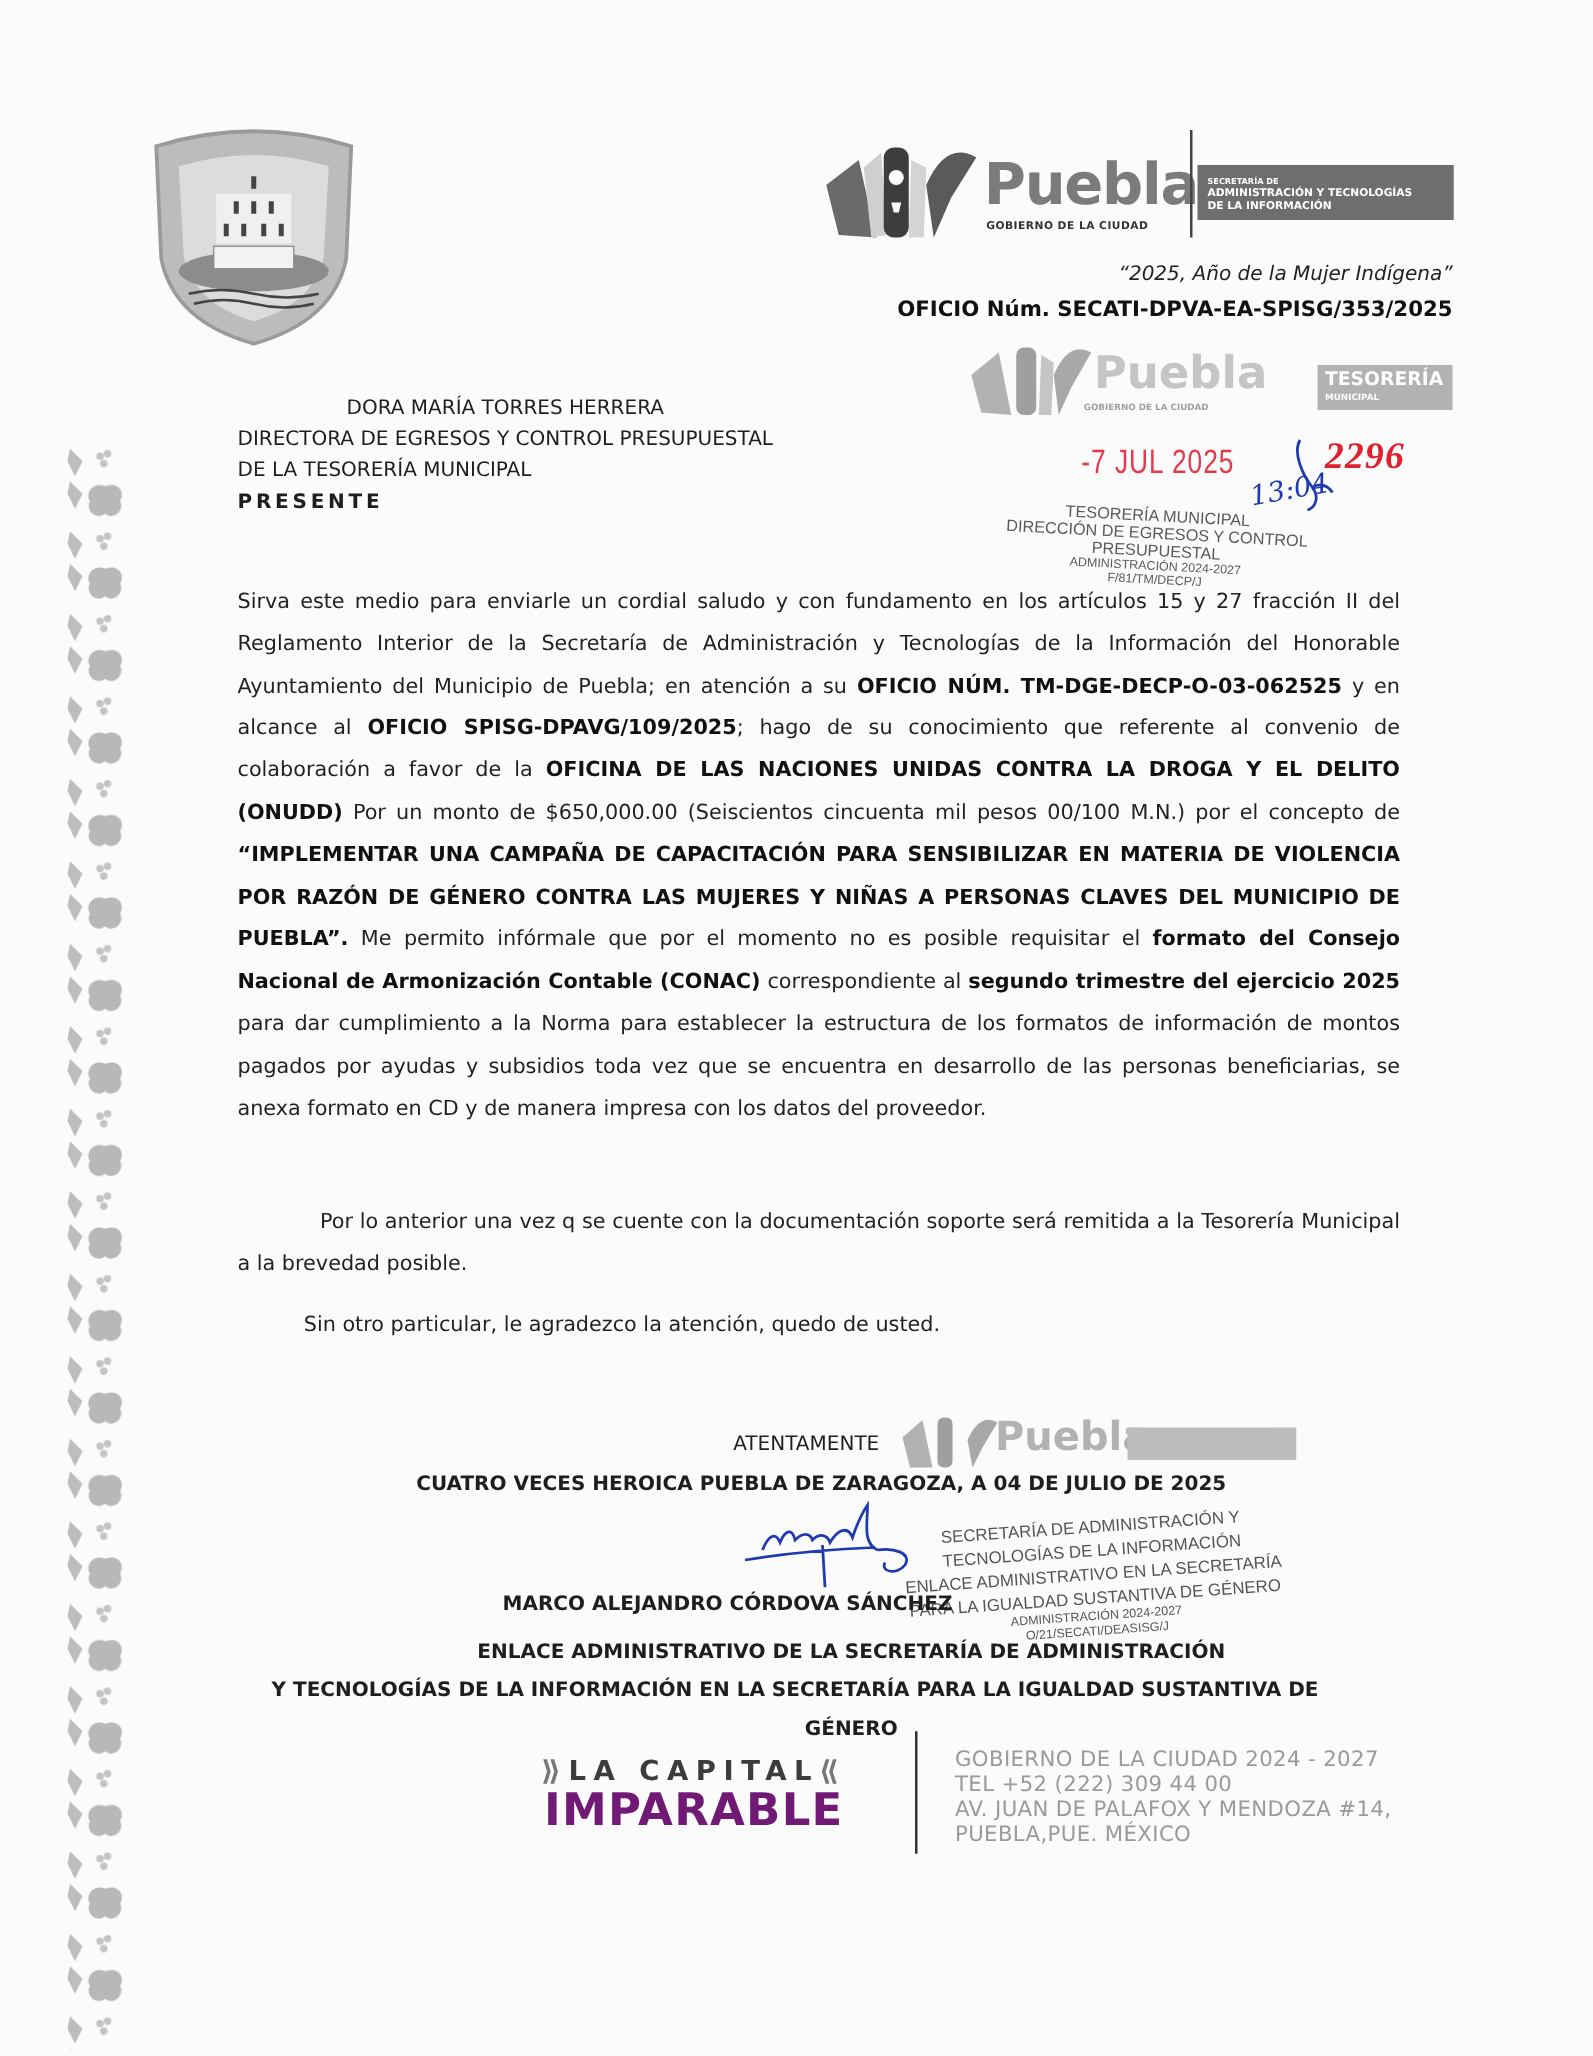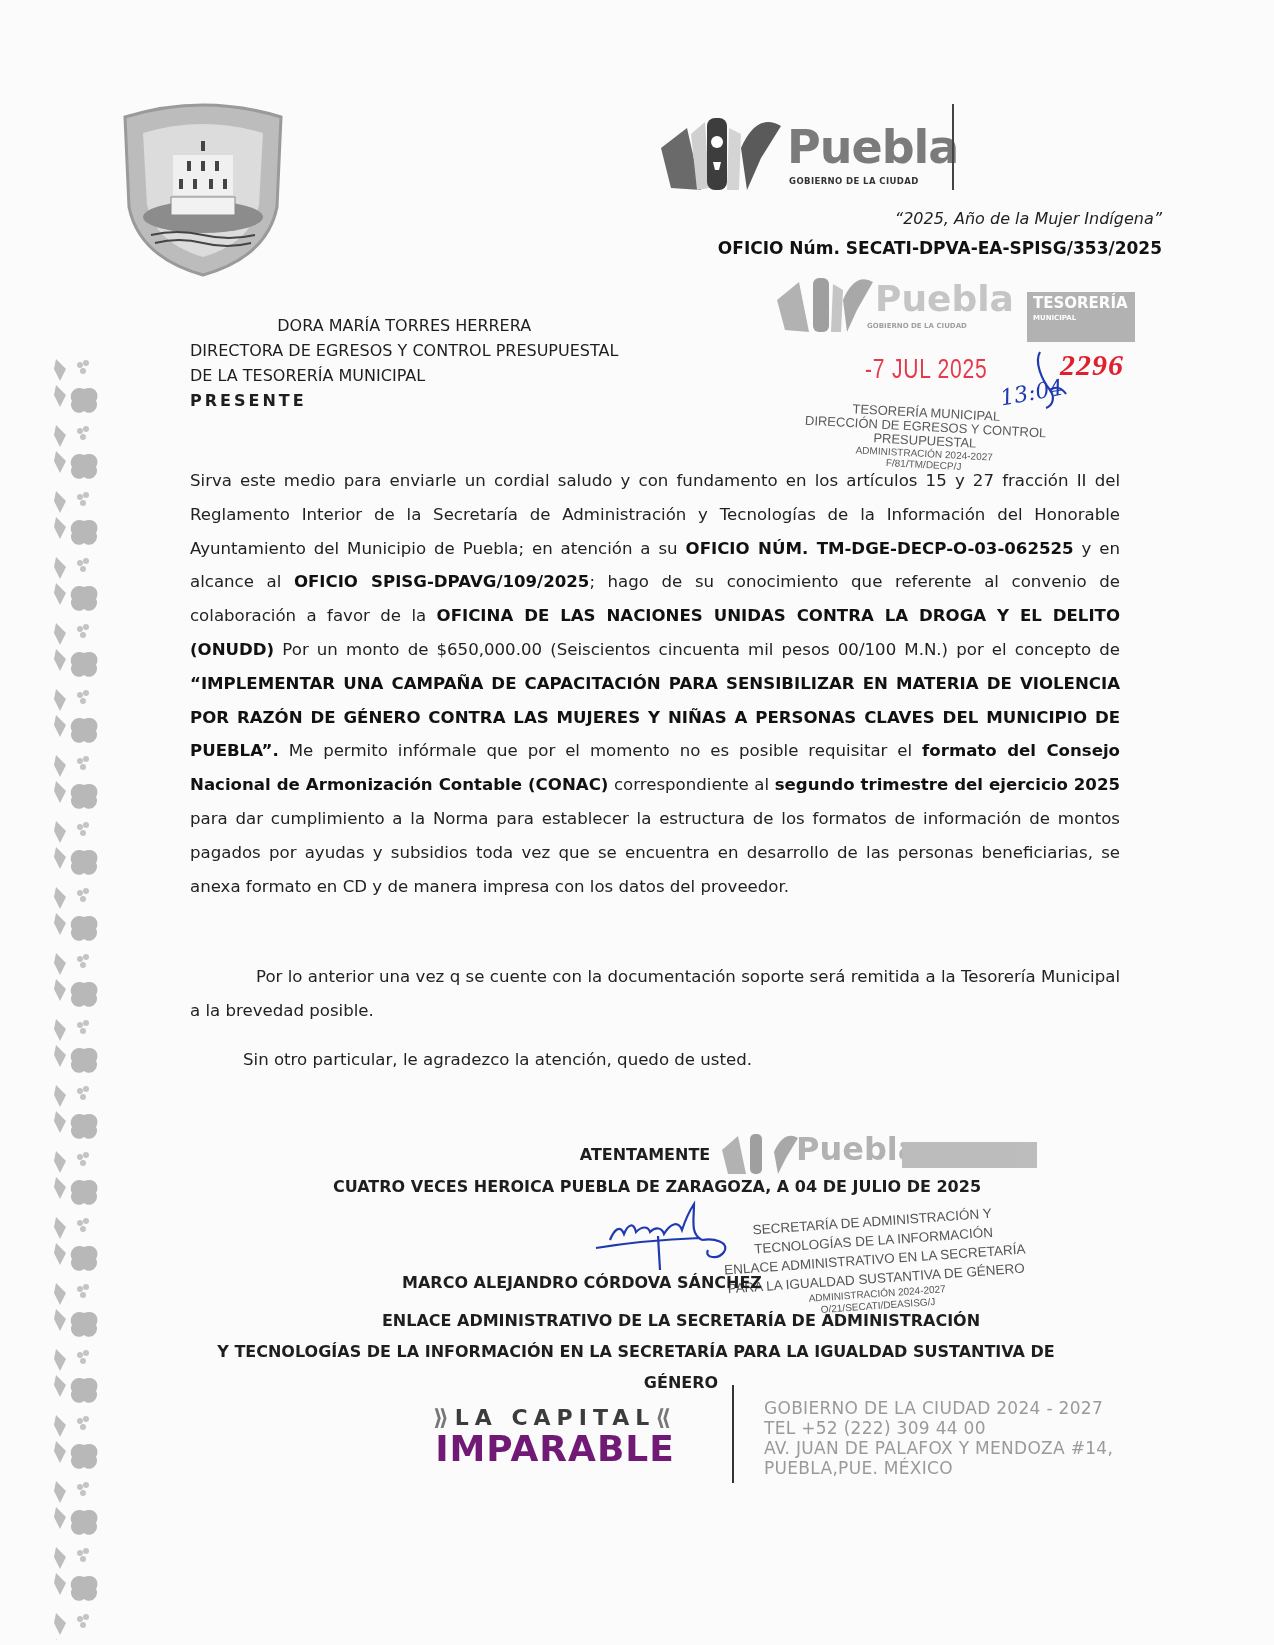--- a/index.html
+++ b/index.html
@@ -20,41 +20,41 @@
   .puebla-word { font-family: "DejaVu Sans", sans-serif; font-weight: bold; font-size: 46px; color: #7b7b7b; letter-spacing: -1px; }
   .gob-line { font-size: 8.5px; font-weight: bold; color: #333; letter-spacing: 0.4px; }
   .sec-box { background: #6e6e6e; color: #fff; font-size: 8.5px; font-weight: bold; line-height: 10px; padding: 8px 6px 6px 8px; }
   .sec-box .small { font-size: 6.5px; font-weight: bold; }
 
   .motto { right: 112px; top: 209px; font-style: italic; font-size: 16px; color: #222; }
   .oficio-num { right: 112px; top: 238px; font-weight: bold; font-size: 17px; color: #111; }
 
   
   .teso-logo { left: 805px; top: 270px; width: 340px; height: 70px; opacity: 0.55; }
-  .teso-box { background: #777; color: #fff; font-weight: bold; font-size: 15px; padding: 4px 6px 16px 6px; line-height: 15px; }
+  .teso-box { background: #777; color: #fff; font-weight: bold; font-size: 15px; padding: 4px 6px 2px 6px; line-height: 15px; margin-left: 27px; }
   .teso-box .mini { font-size: 7px; display: block; }
   .date-stamp { left: 865px; top: 354px; font-family: "Liberation Sans", sans-serif; font-size: 27px; color: #e6394a; transform: scaleX(0.78); transform-origin: left; letter-spacing: 1px; }
   .num-stamp { left: 1060px; top: 348px; font-family: "Liberation Serif", serif; font-size: 30px; color: #e1202f; font-weight: bold; letter-spacing: 1px; font-style: italic; }
   .hand-time { left: 1000px; top: 380px; font-family: "DejaVu Serif", serif; font-style: italic; font-size: 22px; color: #1f3ab0; transform: rotate(-10deg); }
   .stamp-text { left: 790px; top: 406px; width: 270px; text-align: center; color: #5a5a5a; font-family: "Liberation Sans", sans-serif; font-size: 13px; line-height: 14px; transform: rotate(3deg); }
   .stamp-text .tiny { font-size: 10px; line-height: 11px; }
 
   
   .addressee { left: 190px; top: 313px; font-size: 16px; line-height: 25px; }
   .addressee .name { font-weight: normal; text-align: center; }
   .addressee .presente { font-weight: bold; letter-spacing: 3px; }
 
   
   .body-text { left: 190px; top: 464px; width: 930px; font-size: 16.6px; line-height: 33.8px; text-align: justify; color: #222; }
   .body-text b { font-weight: bold; color: #111; }
   .para2 { left: 190px; top: 960px; width: 930px; font-size: 16.6px; line-height: 33.8px; text-align: justify; text-indent: 66px; color: #222; }
   .para3 { left: 243px; top: 1050px; font-size: 16.6px; color: #222; }
 
   
-  .atentamente { left: 0; width: 1274px; top: 1145px; text-align: center; font-weight: bold; font-size: 16px; padding-left: 16px; }
+  .atentamente { left: 0; width: 1274px; top: 1145px; text-align: center; font-weight: normal; font-size: 16px; padding-left: 16px; }
   .place-date { left: 0; width: 1274px; top: 1177px; text-align: center; font-weight: bold; font-size: 16px; padding-left: 40px; }
   .seal-logo { left: 720px; top: 1128px; width: 320px; height: 50px; opacity: 0.55; }
   .seal-text { left: 705px; top: 1212px; width: 340px; color: #555; font-family: "Liberation Sans", sans-serif; font-size: 13.5px; line-height: 19px; transform: rotate(-4deg); text-align: center; }
   .seal-text .tiny { font-size: 10px; line-height: 12px; }
   .signature { left: 590px; top: 1200px; width: 150px; height: 70px; }
   .signer-name { left: 0; width: 1104px; top: 1273px; text-align: center; font-weight: bold; font-size: 16px; padding-left: 60px; }
   .signer-title { left: 0; width: 1274px; top: 1305px; text-align: center; font-weight: bold; font-size: 16px; line-height: 31px; padding-left: 88px; }
 
   
   .footer-slogan { left: 405px; top: 1405px; width: 300px; text-align: center; }
@@ -108,20 +108,25 @@
     <path d="M34 26 L48 14 L52 80 L40 82 Z" fill="#cfcfcf"></path>
     <rect x="50" y="10" width="20" height="72" rx="8" fill="#3d3d3d"></rect>
     <circle cx="60" cy="34" r="6" fill="#fff"></circle>
     <path d="M56 54 L64 54 L62 62 L58 62 Z" fill="#fff"></path>
     <path d="M72 20 L84 26 L82 82 L70 82 Z" fill="#d4d4d4"></path>
     <path d="M84 40 Q100 4 124 18 L104 50 L90 82 Z" fill="#5a5a5a"></path>
   </svg>
   <div class="abs puebla-word" style="left:102px;top:16px">Puebla</div>
   <div class="abs gob-line" style="left:104px;top:72px">GOBIERNO DE LA CIUDAD</div>
   <div class="abs" style="left:267px;top:0;width:2px;height:86px;background:#444"></div>
+  <div class="abs sec-box" style="left:273px;top:28px;width:205px;height:44px">
+    <div class="small">SECRETARÍA DE</div>
+    <div>ADMINISTRACIÓN Y TECNOLOGÍAS</div>
+    <div>DE LA INFORMACIÓN</div>
+  </div>
 </div>
 
 <div class="abs motto">“2025, Año de la Mujer Indígena”</div>
 <div class="abs oficio-num">OFICIO Núm. SECATI-DPVA-EA-SPISG/353/2025</div>
 
 <div class="abs teso-logo">
   <svg class="abs" style="left:-30px;top:0" width="100" height="64" viewBox="0 0 100 64">
     <path d="M2 30 L24 12 L34 62 L10 60 Z" fill="#777"></path>
     <rect x="38" y="8" width="16" height="54" rx="6" fill="#555"></rect>
     <path d="M58 14 L68 20 L66 62 L56 62 Z" fill="#999"></path>

